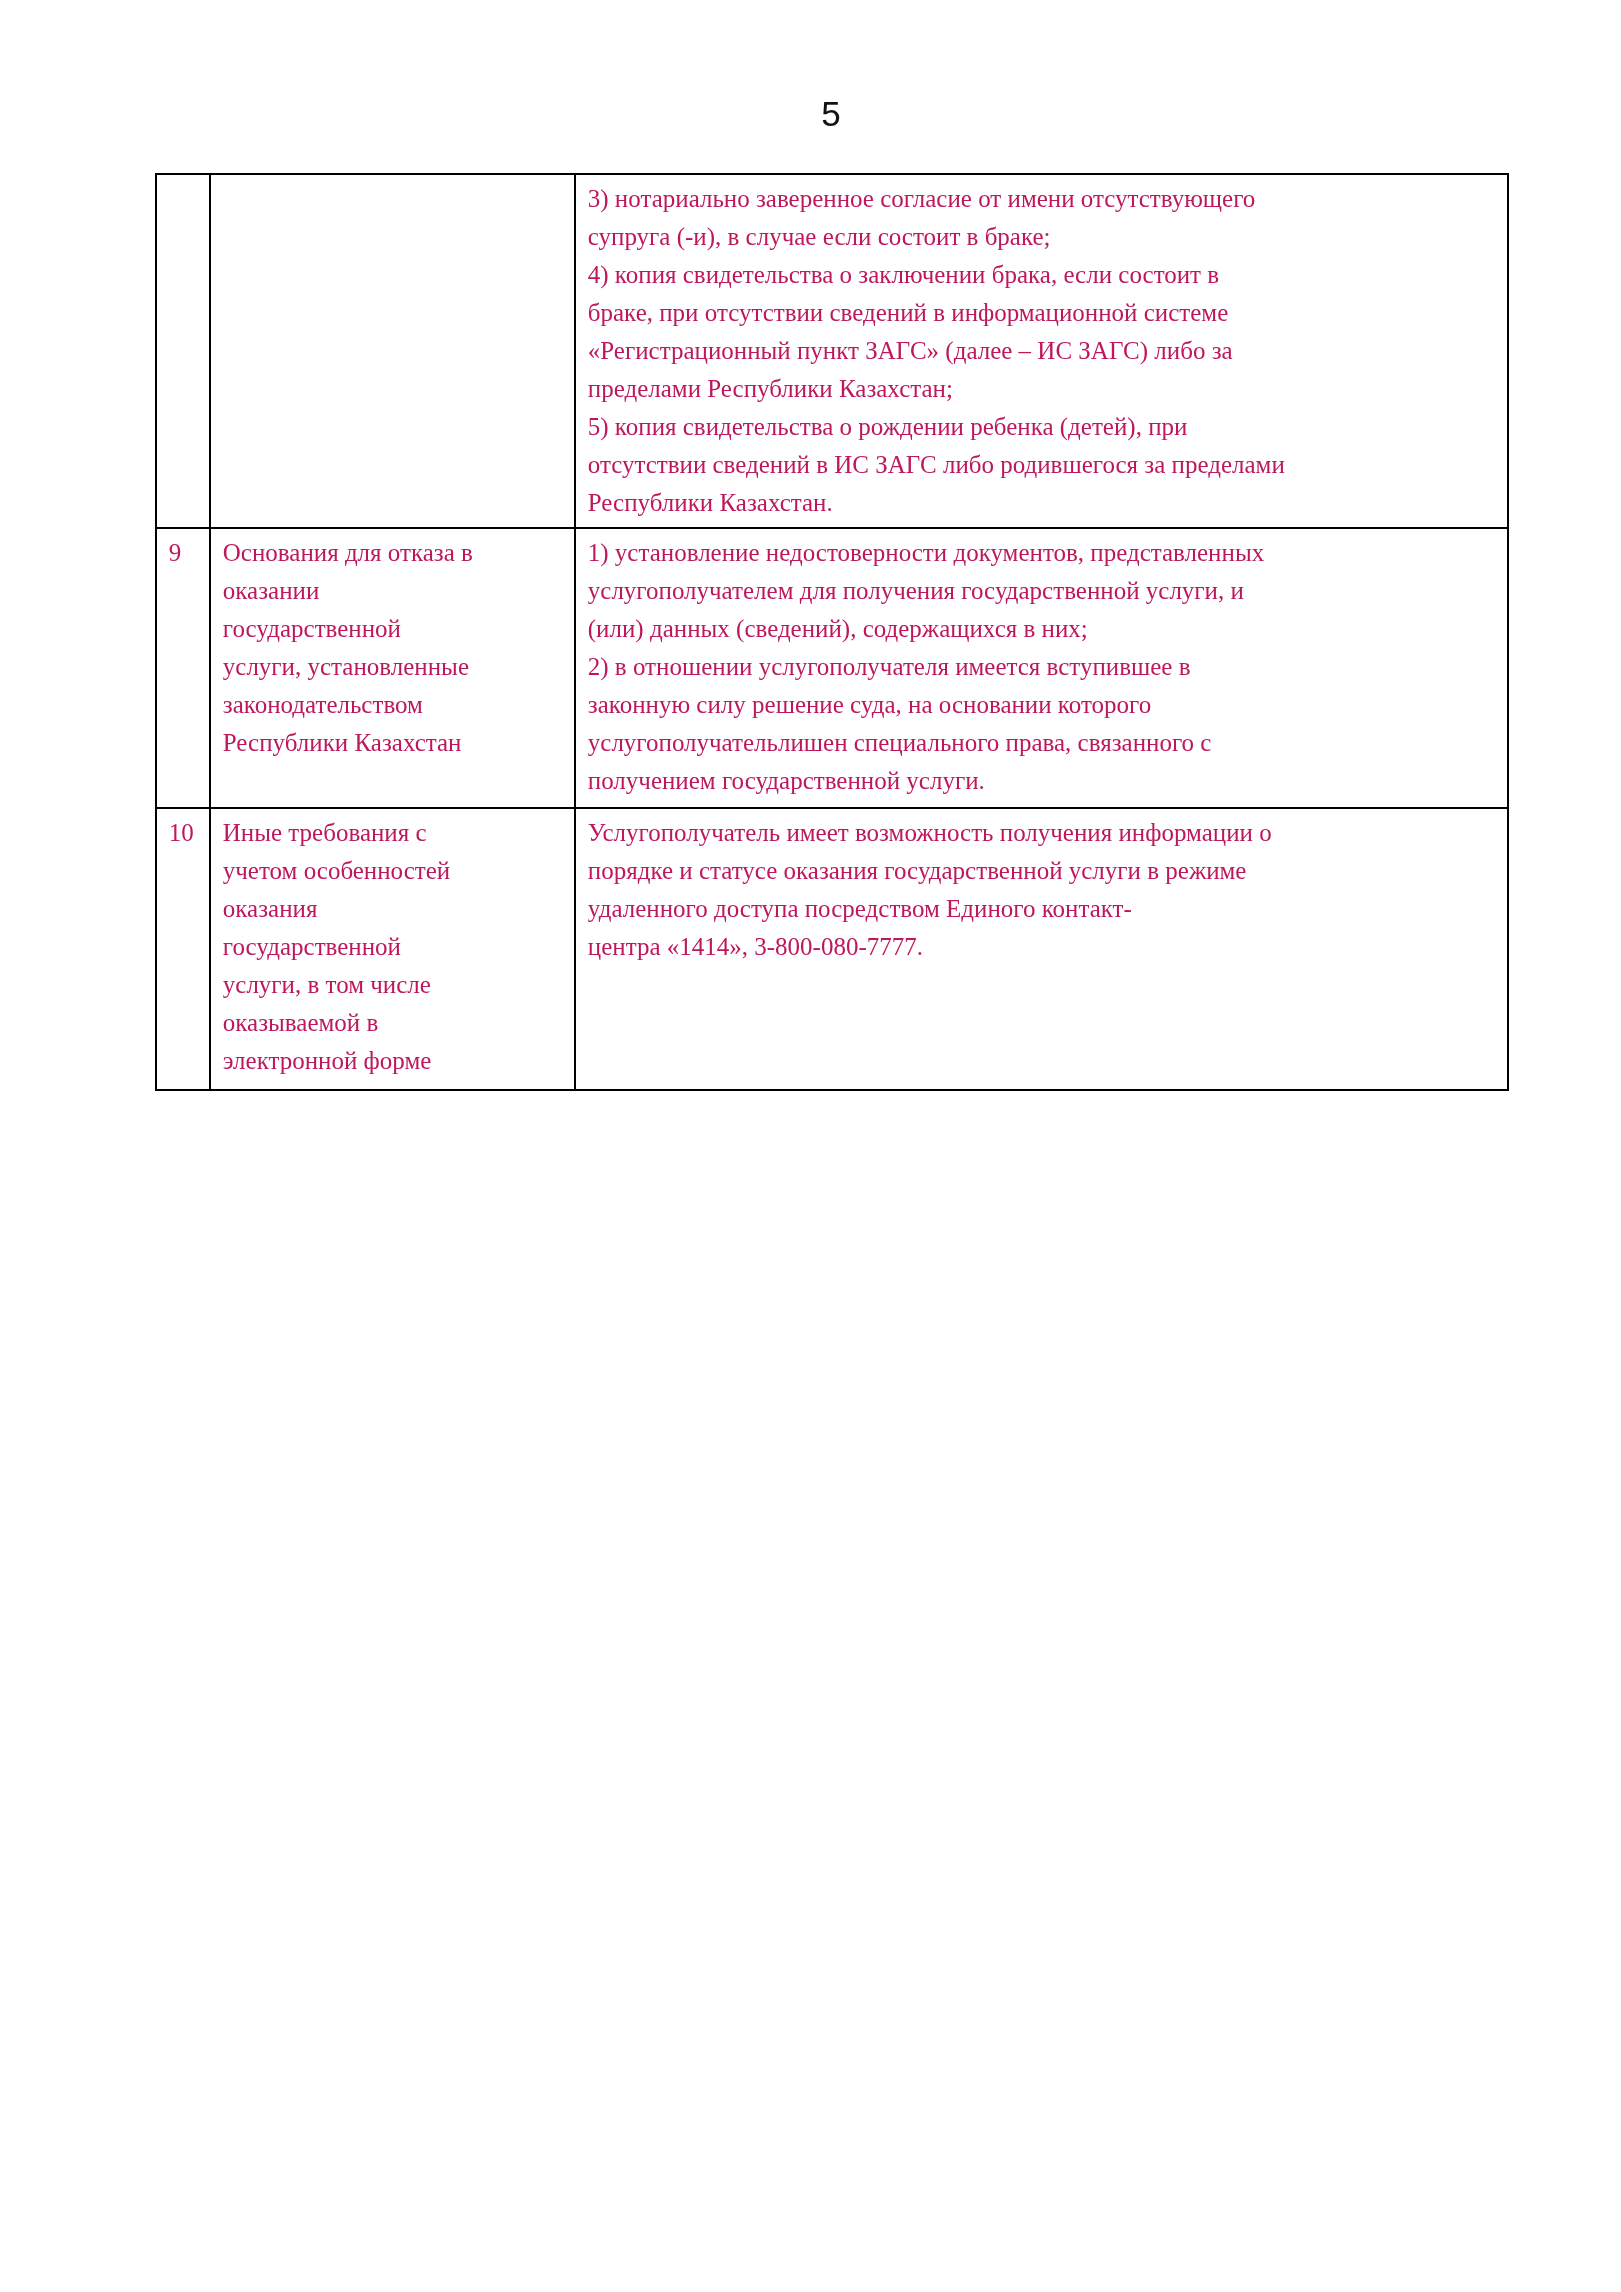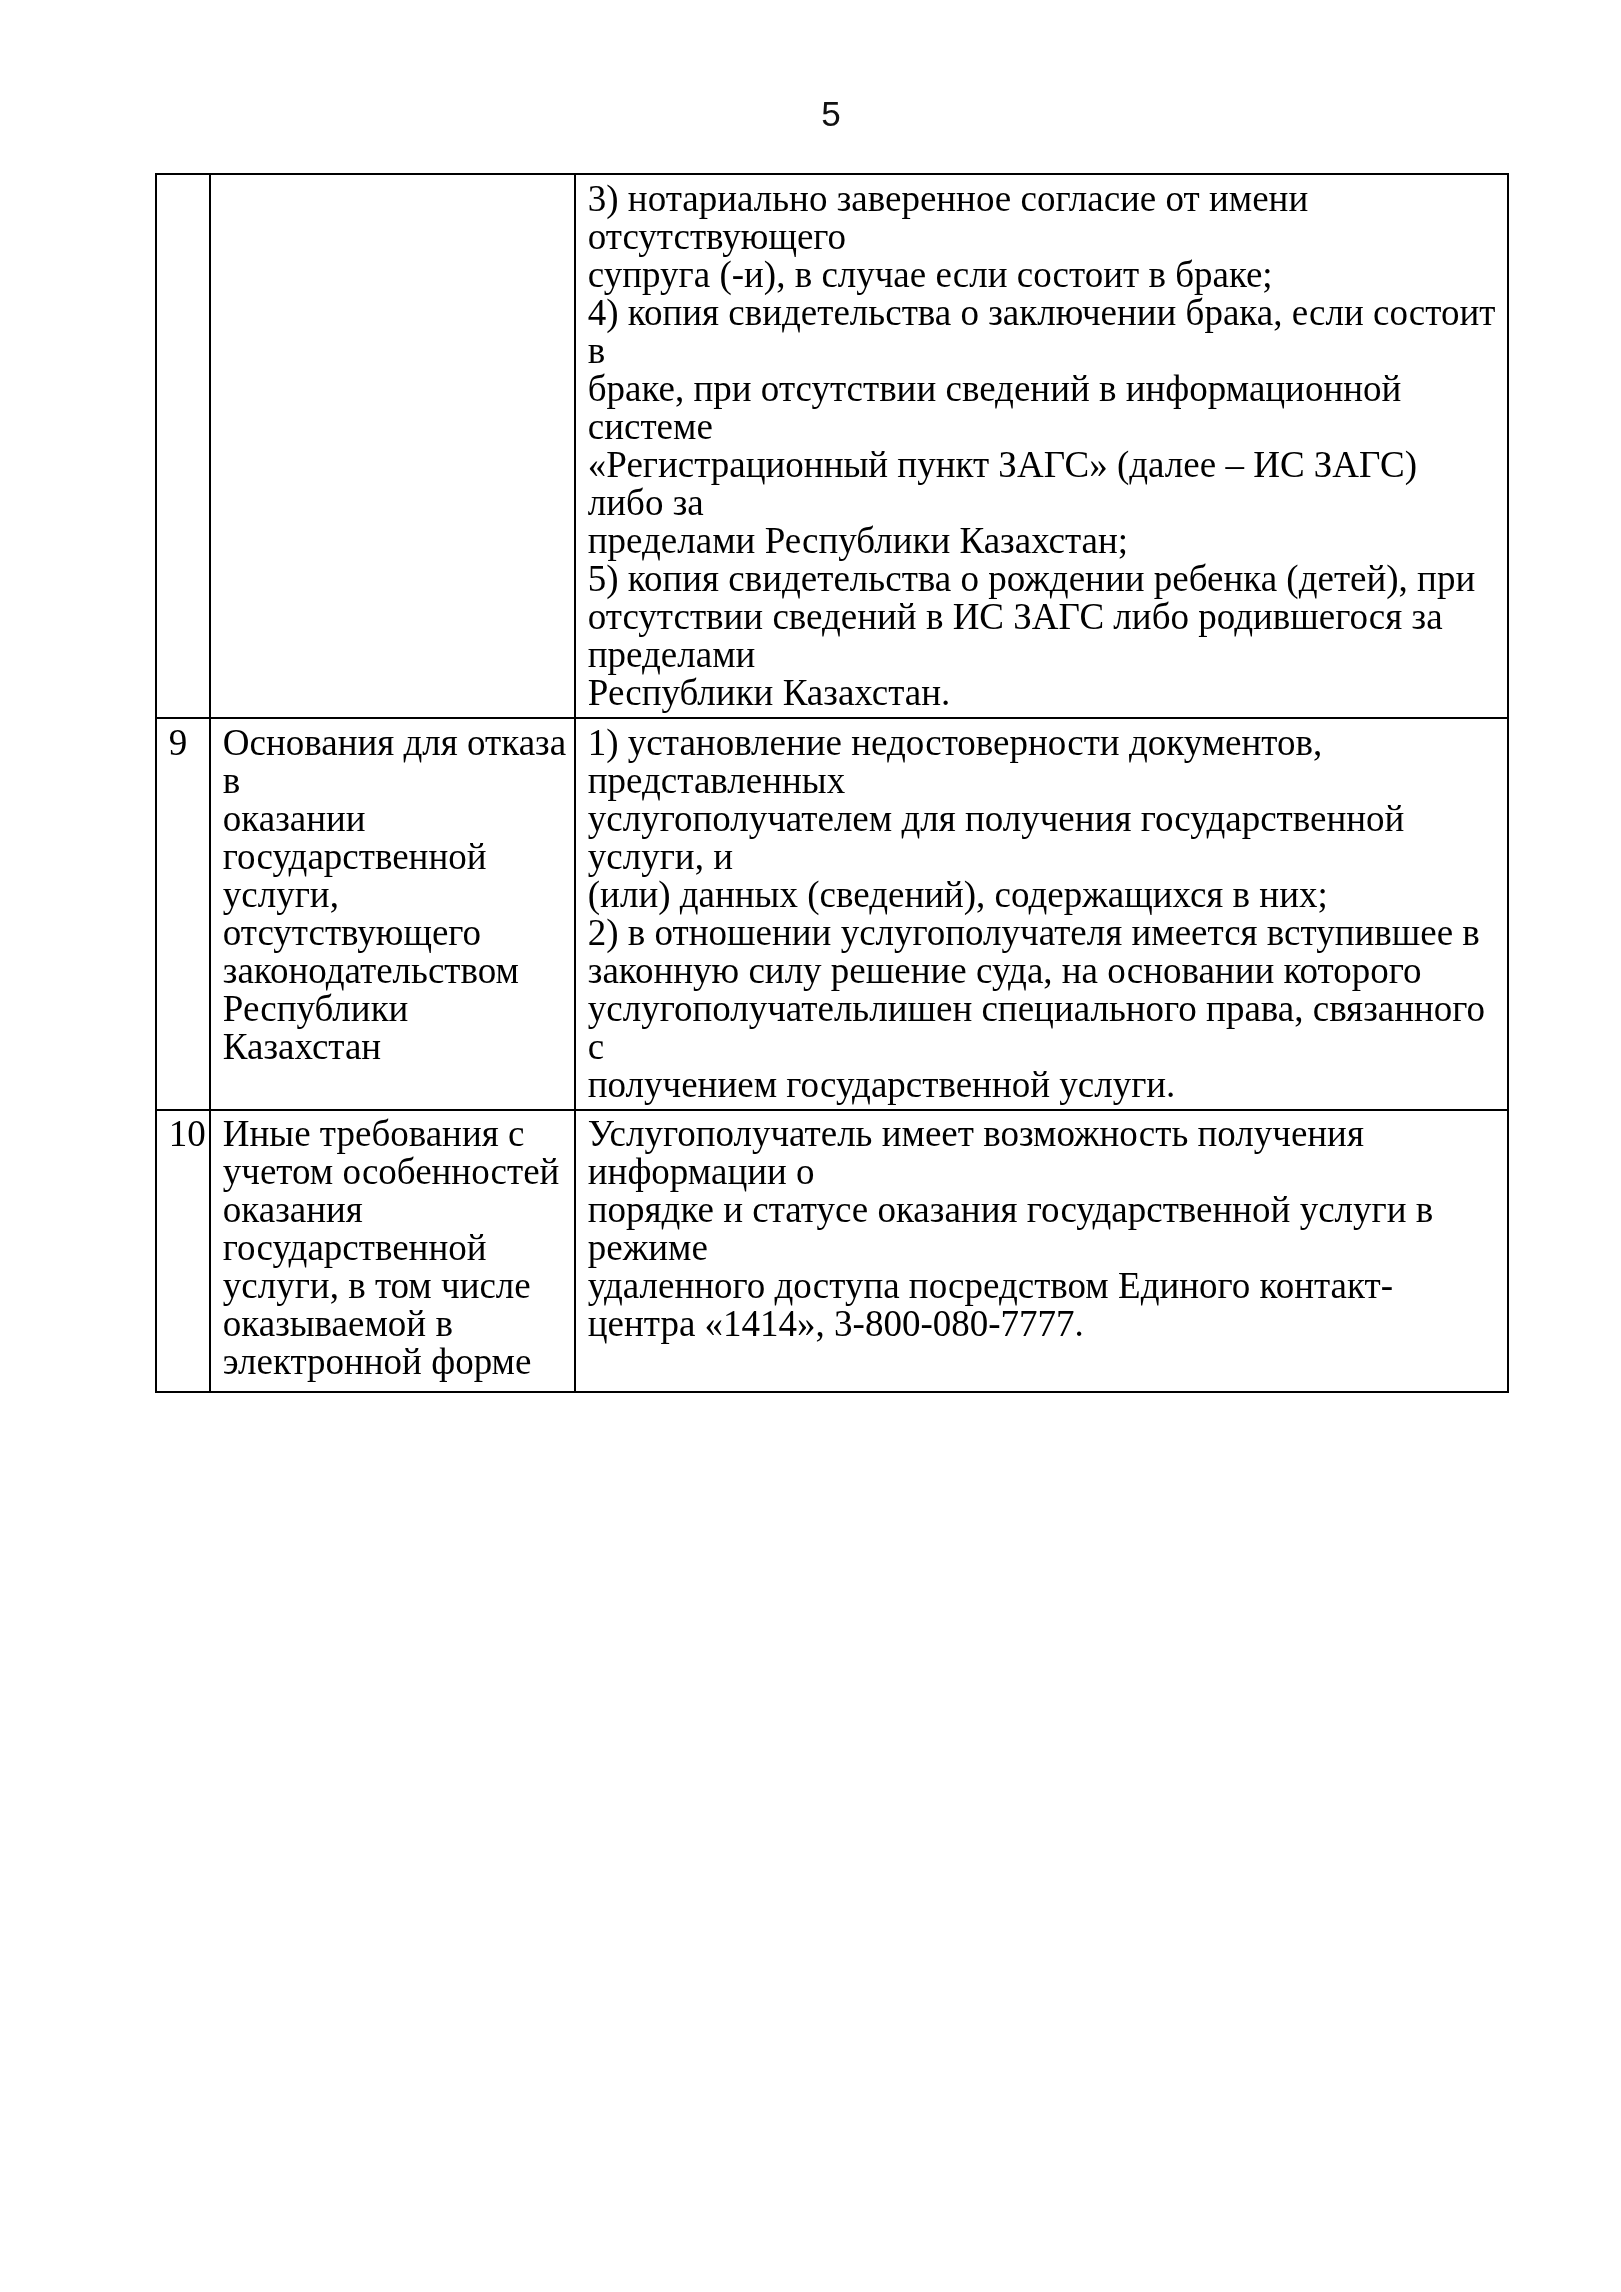--- a/index.html
+++ b/index.html
@@ -31,23 +31,23 @@
     top: 173px;
     width: 1352px;
     border-collapse: collapse;
     table-layout: fixed;
     border: 2.9px solid #000;
   }
   table.doc-table td {
     border: 2px solid #000;
     vertical-align: top;
     font-family: "Liberation Serif", serif;
-    font-size: 37px;
+    font-size: 25px;
     line-height: 38px;
-    color: #000000;
+    color: #be185d;
     white-space: pre-line;
     overflow: hidden;
     padding: 4.9px 7.8px 4.9px 11.8px;
   }
   td.cell-num   { padding-left: 10.8px; }
   td.cell-label { padding-left: 13.7px; }
   td.cell-text  { padding-left: 12.7px; }
   tr.row-8  { height: 354px; }
   tr.row-9  { height: 280px; }
   tr.row-10 { height: 282px; margin-left: 14px; }
@@ -75,21 +75,21 @@
 пределами Республики Казахстан;
 5) копия свидетельства о рождении ребенка (детей), при
 отсутствии сведений в ИС ЗАГС либо родившегося за пределами
 Республики Казахстан.</td>
     </tr>
     <tr class="row-9">
       <td class="cell-num">9</td>
       <td class="cell-label">Основания для отказа в
 оказании
 государственной
-услуги, отсутствующего
+услуги, установленные
 законодательством
 Республики Казахстан</td>
       <td class="cell-text">1) установление недостоверности документов, представленных
 услугополучателем для получения государственной услуги, и
 (или) данных (сведений), содержащихся в них;
 2) в отношении услугополучателя имеется вступившее в
 законную силу решение суда, на основании которого
 услугополучательлишен специального права, связанного с
 получением государственной услуги.</td>
     </tr>

